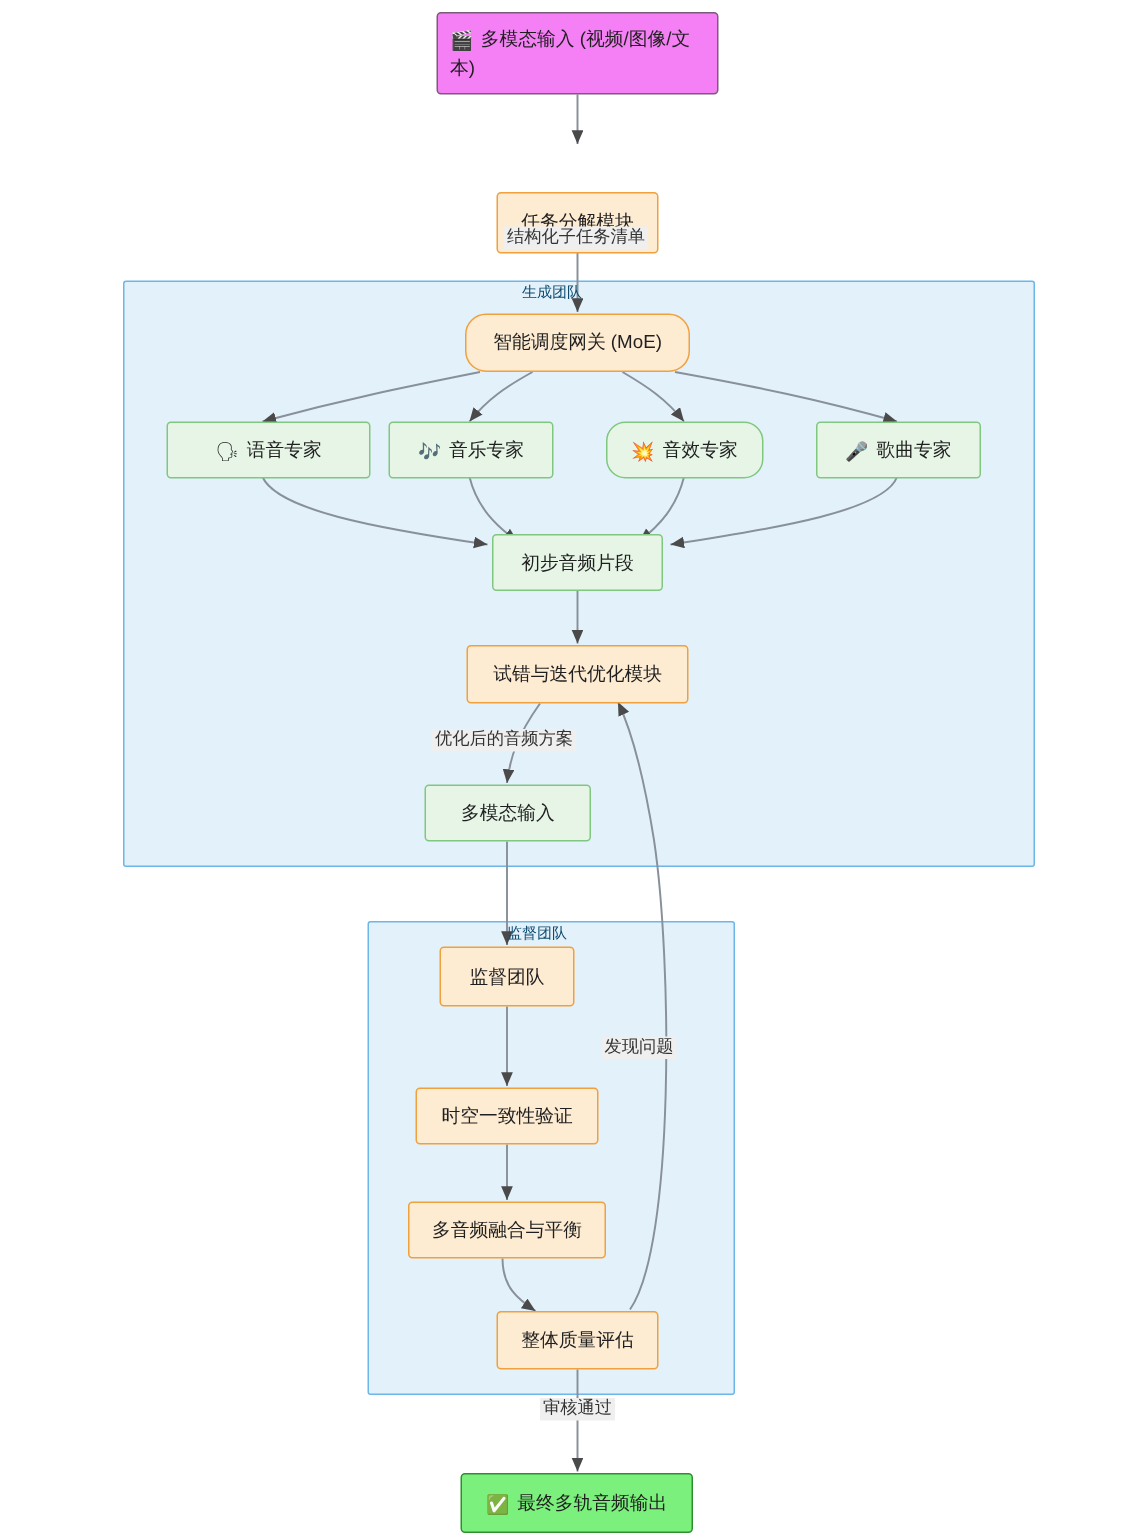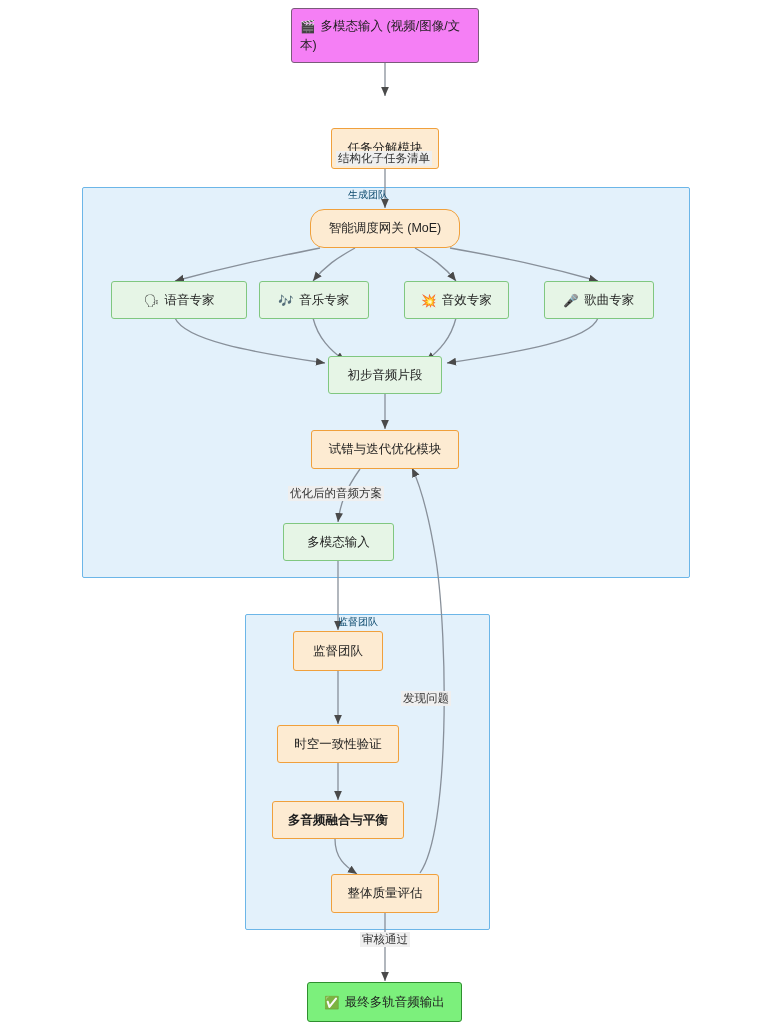--- a/index.html
+++ b/index.html
@@ -131,21 +131,21 @@
   </div>
 
   <div class="node n-green" style="left:111px; top:281px; width:136px; height:38px;">
     <span><span class="ico">🗣</span><span>语音专家</span></span>
   </div>
 
   <div class="node n-green" style="left:259px; top:281px; width:110px; height:38px;">
     <span><span class="ico">🎶</span><span>音乐专家</span></span>
   </div>
 
-  <div class="node n-green" style="left:404px; top:281px; width:105px; height:38px;">
+  <div class="node n-green" style="left:404px; top:281px; width:105px; height:38px;border-radius:13px;">
     <span><span class="ico">💥</span><span>音效专家</span></span>
   </div>
 
   <div class="node n-green" style="left:544px; top:281px; width:110px; height:38px;">
     <span><span class="ico">🎤</span><span>歌曲专家</span></span>
   </div>
 
   <div class="node n-green" style="left:328px; top:356px; width:114px; height:38px;">
     <span>初步音频片段</span>
   </div>
@@ -159,21 +159,21 @@
   </div>
 
   <div class="node n-orange" style="left:293px; top:631px; width:90px; height:40px;">
     <span>监督团队</span>
   </div>
 
   <div class="node n-orange" style="left:277px; top:725px; width:122px; height:38px;">
     <span>时空一致性验证</span>
   </div>
 
-  <div class="node n-orange" style="left:272px; top:801px; width:132px; height:38px;font-weight:bold;">
+  <div class="node n-orange" style="left:272px; top:801px; width:132px; height:38px;">
     <span>多音频融合与平衡</span>
   </div>
 
   <div class="node n-orange" style="left:331px; top:874px; width:108px; height:39px;">
     <span>整体质量评估</span>
   </div>
 
   <div class="node n-bright" style="left:307px; top:982px; width:155px; height:40px;">
     <span><span class="ico">✅</span><span>最终多轨音频输出</span></span>
   </div>

